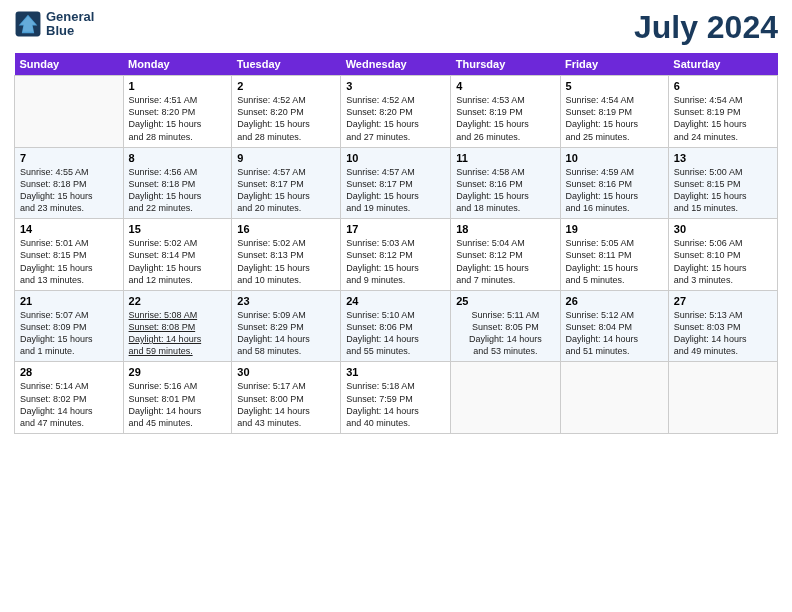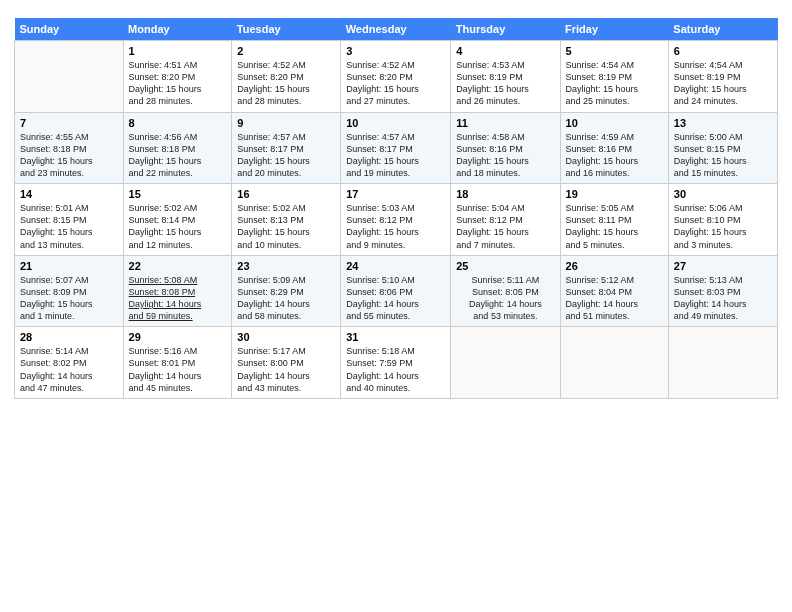--- a/index.html
+++ b/index.html
@@ -48,21 +48,21 @@
     .title-sub {
       font-size: 16px;
       color: #333;
     }
     table {
       width: 100%;
       border-collapse: collapse;
       font-size: 9.5px;
     }
     thead tr th {
-      background-color: #3b82f6;
+      background-color: #6d28d9;
       color: #fff;
       text-align: left;
       padding: 5px 5px;
       font-size: 11px;
       font-weight: bold;
     }
     tbody tr td {
       border: 1px solid #ccc;
       vertical-align: top;
       padding: 4px 5px;
@@ -91,21 +91,33 @@
     }
     tbody tr td.empty {
       background-color: #f9f9f9 !important;
     }
   </style>
 </head>
 <body>
 
 <div class="page">
   <div class="header">
+    <div class="logo">
+      <svg class="logo-icon" viewBox="0 0 36 36">
+        <rect x="2" y="2" width="32" height="32" rx="4" fill="#1a3a5c"></rect>
+        <polygon points="18,6 30,20 24,20 26,30 10,30 12,20 6,20" fill="#4a9dd4"></polygon>
+        <polygon points="18,8 28,19 23,19 25,28 11,28 13,19 8,19" fill="#fff" opacity="0.15"></polygon>
+      </svg>
+      <div class="logo-text">
+        <div>General</div>
+        <div>Blue</div>
+      </div>
+    </div>
     <div class="title-block">
+      <div class="title-main">July 2024</div>
     </div>
   </div>
 
   <table>
     <thead>
       <tr>
       <th>Sunday</th>
           <th>Monday</th>
           <th>Tuesday</th>
           <th>Wednesday</th>

